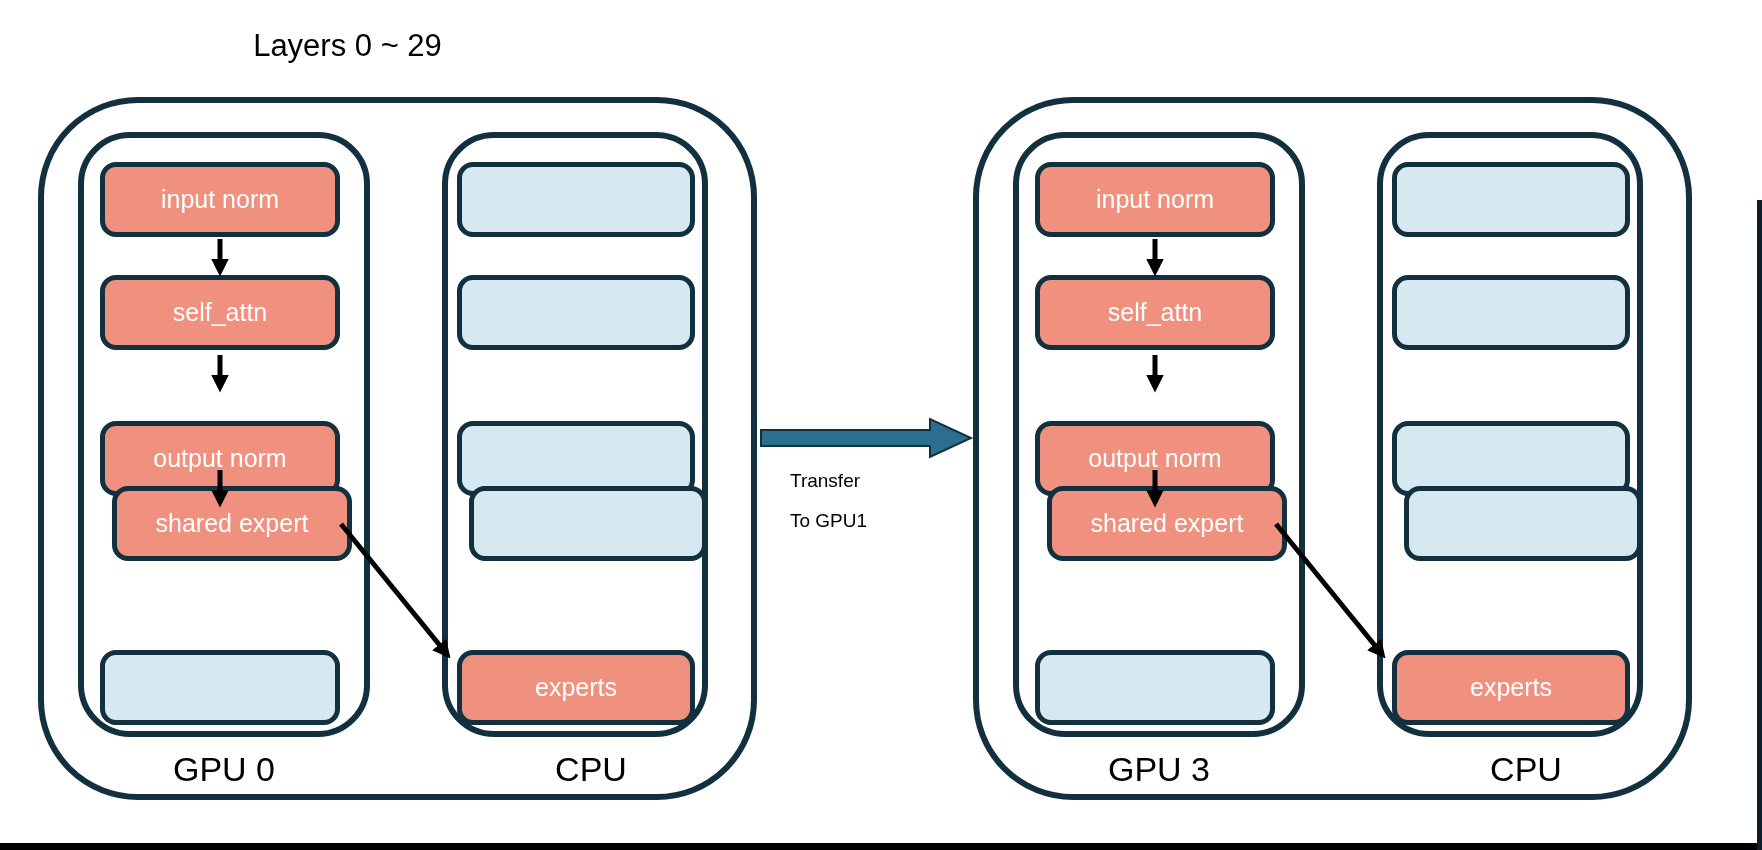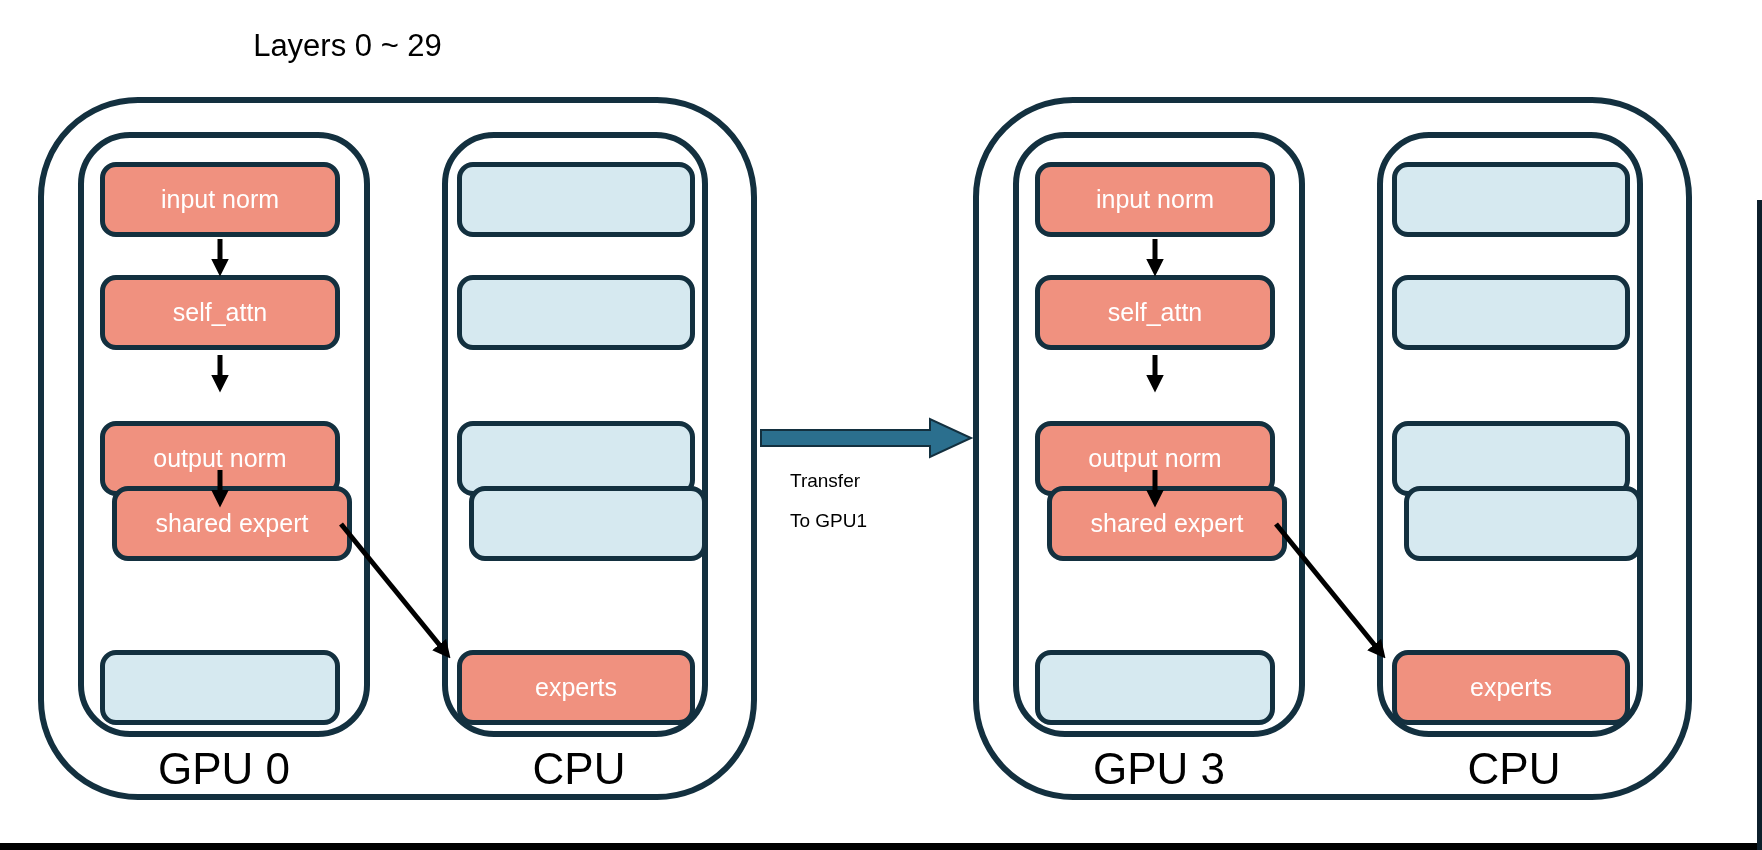--- a/index.html
+++ b/index.html
@@ -33,24 +33,24 @@
     font-size:25px;color:#ffffff;
   }
   .gpu-block{left:62px;width:240px;}
   .cpu-block{left:419px;width:238px;}
   .r1{top:162px;} .r2{top:275px;} .r3{top:393px;margin-top:28px;} .r4{top:486px;margin-left:12px;} .r5{top:650px;}
   .salmon{background:#F0917F;}
   .blue{background:#D6E9F0;}
   .device-label{
     position:absolute;top:746px;height:46px;
     display:flex;align-items:center;justify-content:center;
-    font-size:44px;color:#000;
+    font-size:34px;color:#000;
   }
   .gpu-label{left:40px;width:292px;}
-  .cpu-label{left:408px;width:266px;text-align:center;}
+  .cpu-label{left:420px;width:266px;text-align:center;}
   .arrow-layer{position:absolute;left:0;top:0;width:719px;height:810px;pointer-events:none;}
   .transfer-arrow-svg{position:absolute;left:757px;top:415px;}
   .transfer-label{
     position:absolute;left:790px;top:461px;width:200px;
     font-size:19px;line-height:40px;color:#000;white-space:pre-line;
   }
   .frame-line-bottom{
     position:absolute;left:0;bottom:0;width:1762px;height:7px;background:#000000;
   }
   .frame-line-right{

